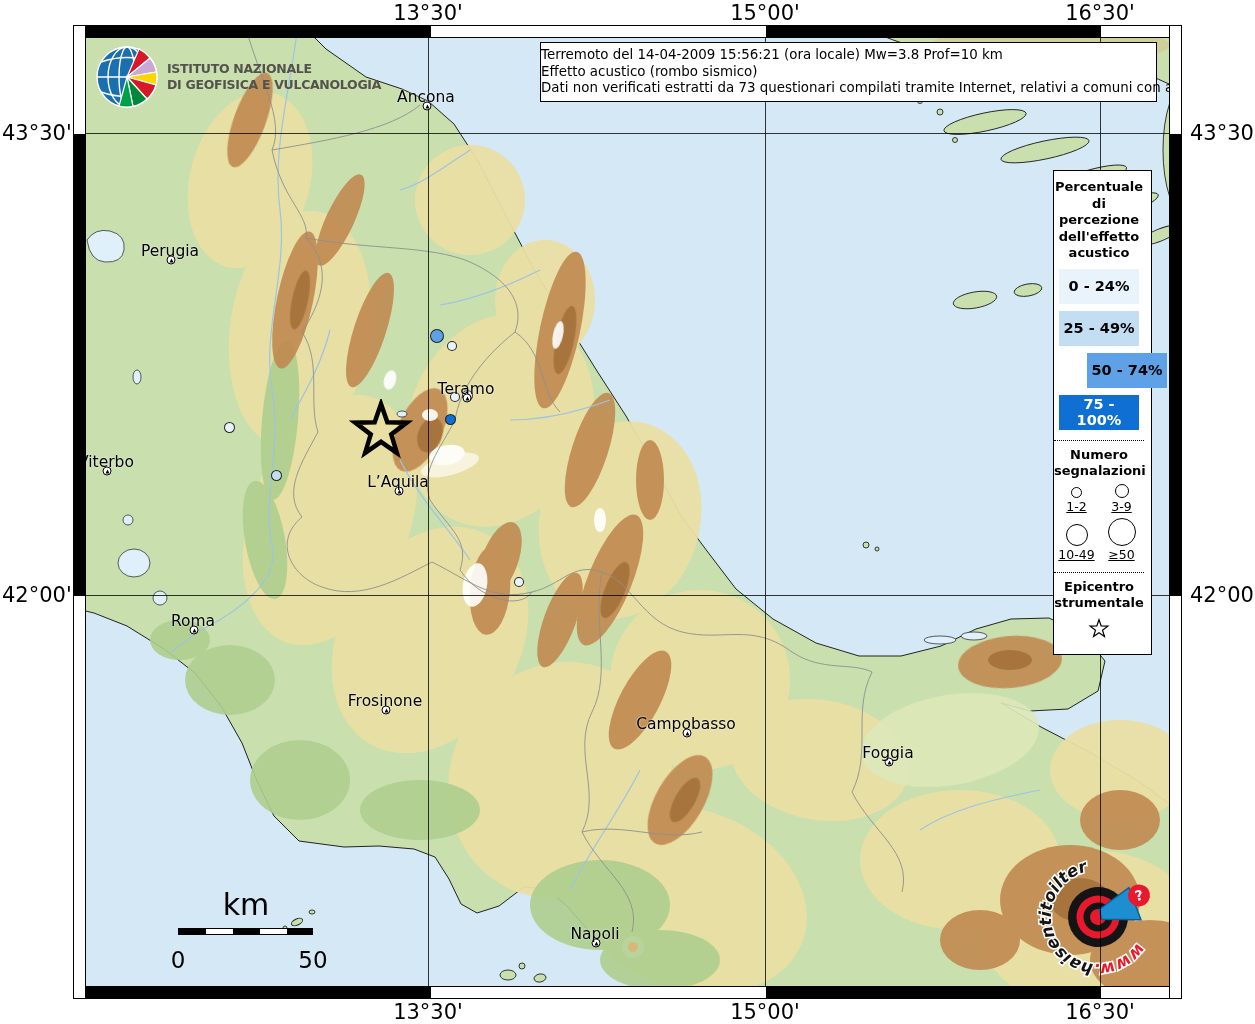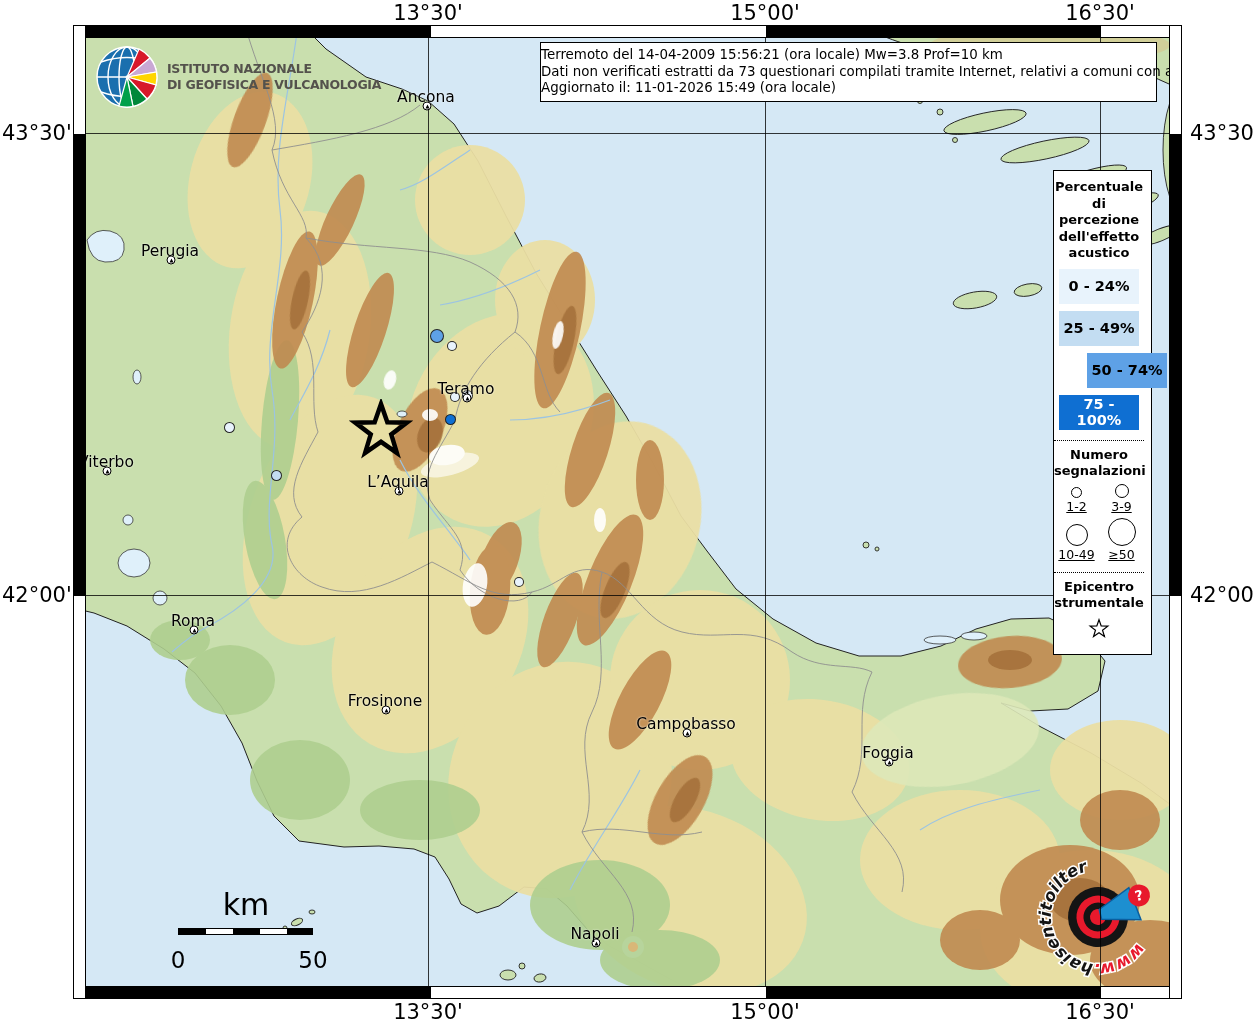--- a/index.html
+++ b/index.html
@@ -297,22 +297,22 @@
         <div class="city" style="left: 522px; top: 909px;">Napoli</div>
         <div class="city-dot" style="left: 523px; top: 918px;"></div>
       </div>
 
     <svg id="epicenter" class="epicenter-star" width="64" height="64" viewBox="-32 -32 64 64" style="left: 308px; top: 406px;">
       <path d="M0,-27 L-6.35,-8.74 L-25.68,-8.34 L-10.27,3.34 L-15.87,21.84 L0,10.8 L15.87,21.84 L10.27,3.34 L25.68,-8.34 L6.35,-8.74 Z" fill="none" stroke="#000" stroke-width="4.5" stroke-linejoin="miter"></path>
     </svg>
 
     <div class="infobox">
       <div class="line">Terremoto del 14-04-2009 15:56:21 (ora locale) Mw=3.8 Prof=10 km</div>
+      <div class="line">Effetto acustico (rombo sismico)</div>
       <div class="line">Dati non verificati estratti da 73 questionari compilati tramite Internet, relativi a comuni con almeno 3 questionari.</div>
-      <div class="line">Aggiornato il: 11-01-2026 15:49 (ora locale)</div>
     </div>
 
     <div class="ingv">
       <svg width="64" height="64" viewBox="0 0 64 64">
         <circle cx="32" cy="32" r="30" fill="#1a6fae"></circle>
         <g fill="none" stroke="#fff" stroke-width="1.4">
           <ellipse cx="32" cy="32" rx="30" ry="30"></ellipse>
           <ellipse cx="32" cy="32" rx="19" ry="30"></ellipse>
           <ellipse cx="32" cy="32" rx="8" ry="30"></ellipse>
           <path d="M2,32 H62 M6,17 Q32,8 58,17 M6,47 Q32,56 58,47"></path>

